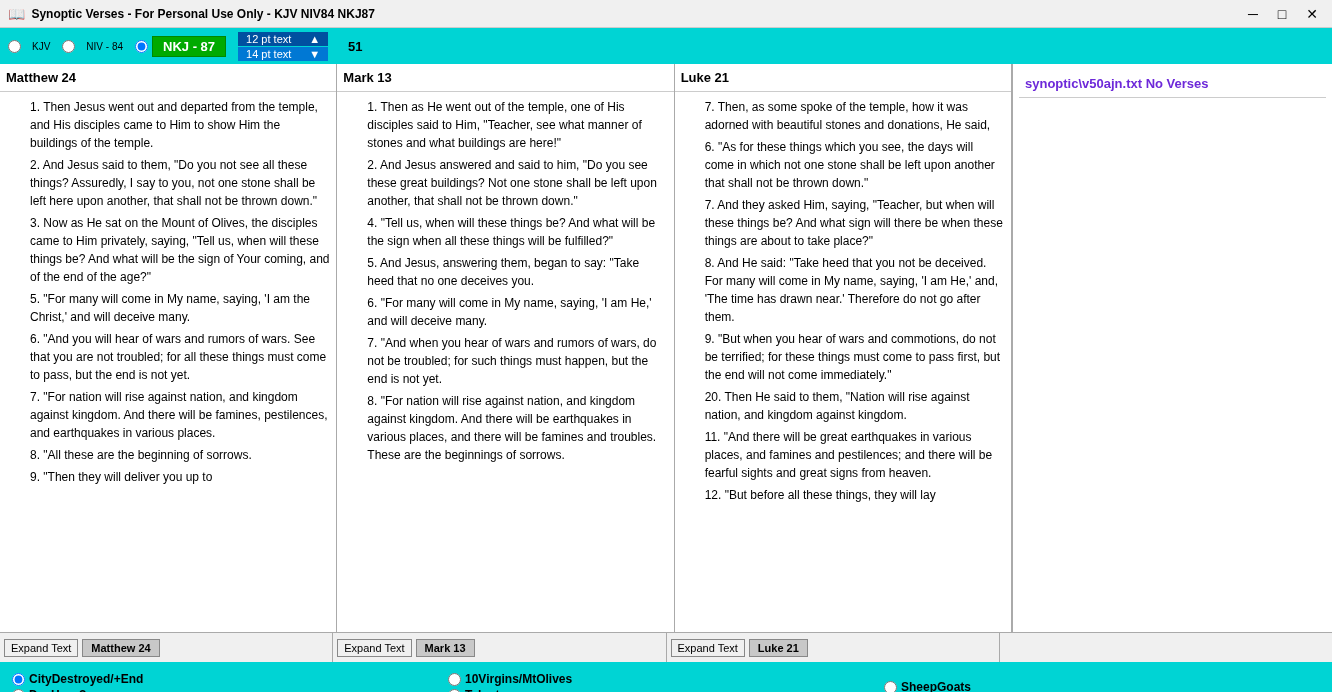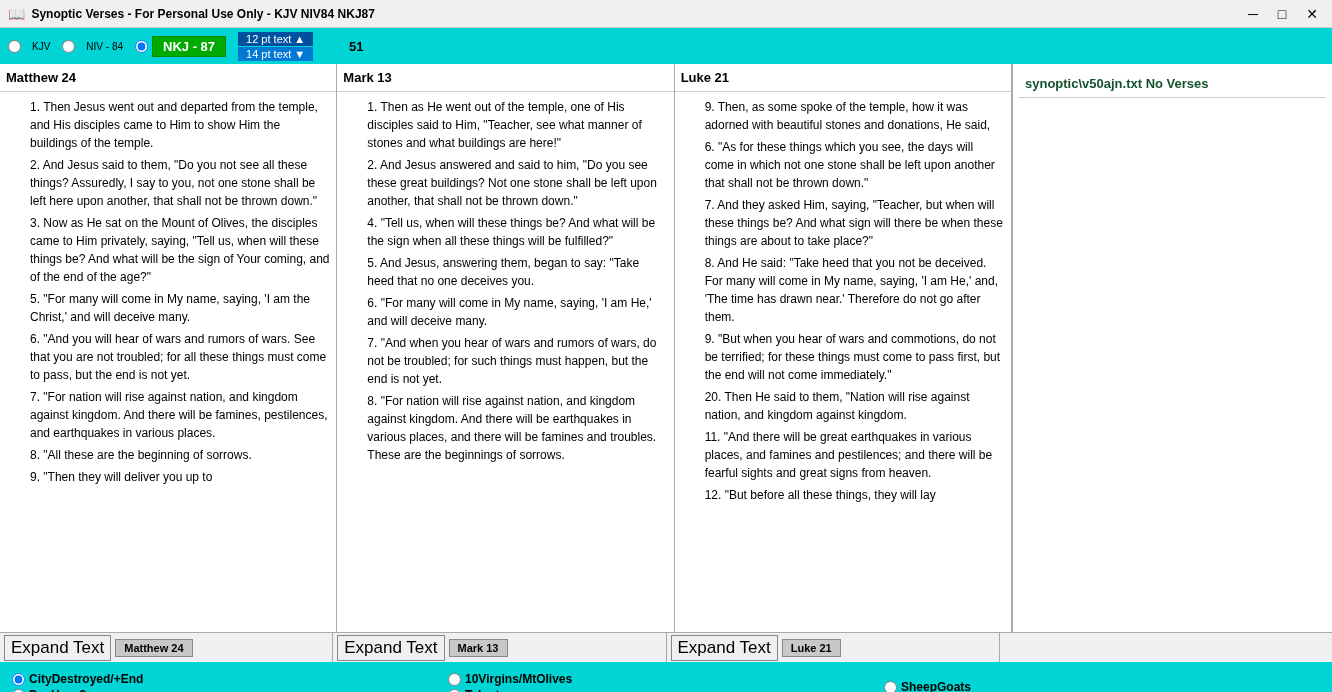--- a/index.html
+++ b/index.html
@@ -48,24 +48,24 @@
     .font-size-btn {
       background: #0078d4;
       color: white;
       border: none;
       padding: 1px 8px;
       font-size: 11px;
       cursor: pointer;
       display: flex;
       align-items: center;
       justify-content: space-between;
-      width: 75px;
+      width: 90px;
     }
     .font-size-btn.active { background: #0050a0; }
-    .chapter-num { font-size: 13px; font-weight: bold; margin-left: 24px; }
+    .chapter-num { font-size: 13px; font-weight: bold; margin-left: 8px; }
 
     
     .main-content {
       display: flex;
       height: calc(692px - 28px - 36px - 30px - 30px);
       background: white;
     }
 
     
     .text-panel {
@@ -121,21 +121,21 @@
       border-right: 1px solid #aaa;
       padding: 0 4px;
       gap: 4px;
     }
     .tab-section:last-child { border-right: none; }
 
     .expand-btn {
       background: #f0f0f0;
       border: 1px solid #888;
       padding: 2px 6px;
-      font-size: 17px;
+      font-size: 11px;
       cursor: pointer;
     }
 
     .chapter-tab {
       background: #c8c8c8;
       border: 1px solid #888;
       padding: 2px 8px;
       font-size: 11px;
       font-weight: bold;
       cursor: pointer;
@@ -159,21 +159,21 @@
     
     .panel-scroll::-webkit-scrollbar { width: 14px; }
     .panel-scroll::-webkit-scrollbar-track { background: #f0f0f0; }
     .panel-scroll::-webkit-scrollbar-thumb { background: #aaa; border: 1px solid #888; }
 
     .no-verses-panel {
       flex: 0 0 320px;
       border-left: 1px solid #aaa;
       padding: 6px;
       font-size: 12px;
-      color: #14532d;
+      color: #6d28d9;
       background: white;
     }
 
     .bottom-radios-outer {
       background: #00d4d4;
       display: flex;
       align-items: center;
       padding: 4px 12px;
       height: 50px;
       gap: 0;
@@ -254,21 +254,21 @@
         </div>
     </div>
   </div>
 
   <div class="text-panel">
     <div class="panel-header">
       <span>Luke 21</span>
     </div>
     <div class="panel-with-scroll">
       <div class="panel-scroll" id="luke-content">
-          <p>9.  Then, as some spoke of the temple, how it was adorned with beautiful stones and donations, He said,</p>
+          <p>7.  Then, as some spoke of the temple, how it was adorned with beautiful stones and donations, He said,</p>
           <p>6.  "As for these things which you see, the days will come in which not one stone shall be left upon another that shall not be thrown down."</p>
           <p>7.  And they asked Him, saying, "Teacher, but when will these things be? And what sign will there be when these things are about to take place?"</p>
           <p>8.  And He said: "Take heed that you not be deceived. For many will come in My name, saying, 'I am He,' and, 'The time has drawn near.' Therefore do not go after them.</p>
           <p>9.  "But when you hear of wars and commotions, do not be terrified; for these things must come to pass first, but the end will not come immediately."</p>
           <p>20.  Then He said to them, "Nation will rise against nation, and kingdom against kingdom.</p>
           <p>11.  "And there will be great earthquakes in various places, and famines and pestilences; and there will be fearful sights and great signs from heaven.</p>
           <p>12.  "But before all these things, they will lay</p>
         </div>
     </div>
   </div>

